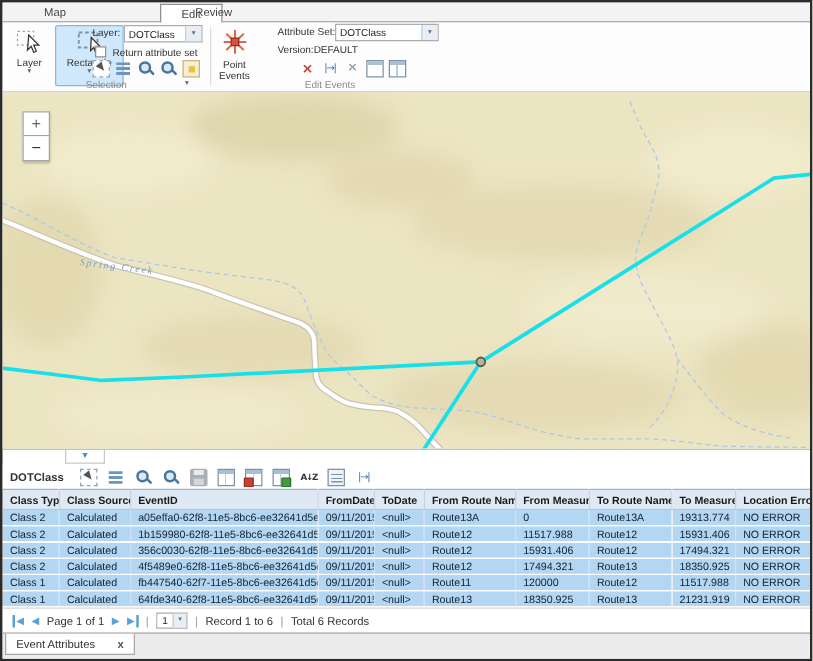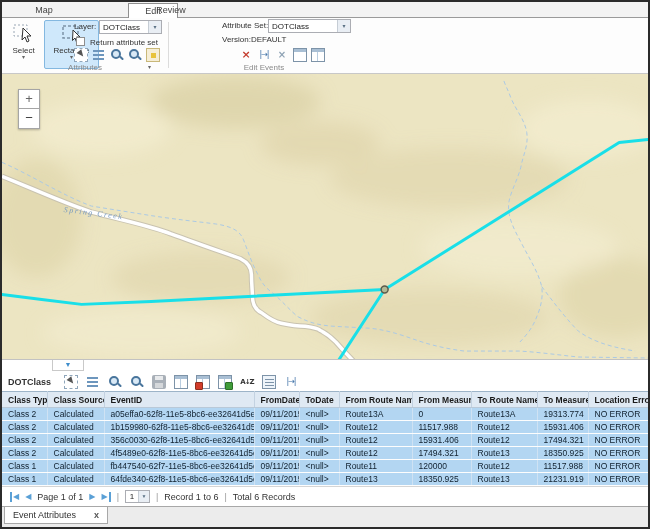--- a/index.html
+++ b/index.html
@@ -125,21 +125,21 @@
 
   <div class="ribbon">
 
     <div class="rib-btn" style="left:3px;width:37px;">
       <span>
         <svg width="24" height="20">
             <rect x="2" y="2" width="13" height="11" fill="none" stroke="#9aa7b5" stroke-dasharray="2 2"></rect>
             <path d="M11 5 l8 8 -4 0 2 5 -2 1 -2 -5 -3 3 z" fill="#fff" stroke="#333" stroke-width="1"></path>
           </svg>
       </span>
-      <span class="lbl">Select</span>
+      <span class="lbl">Layer</span>
       <span class="caret">▾</span>
     </div>
 
     <div class="rib-btn hl" style="left:42px;width:55px;">
       <span>
         <svg width="24" height="20">
             <rect x="3" y="3" width="15" height="12" fill="none" stroke="#7d93a8" stroke-dasharray="3 2" stroke-width="1.5"></rect>
             <path d="M13 7 l7 7 -3.5 0 1.5 4 -1.5 1 -1.5 -4 -2.5 2.5 z" fill="#fff" stroke="#333" stroke-width="1"></path>
           </svg>
       </span>
@@ -155,24 +155,38 @@
     <span class="chk" style="left:74px;top:19px;"></span>
     <span class="rlabel" style="left:88px;top:20px;">Return attribute set</span>
     <div class="icons-row" style="left:72px;top:30px;">
         <span class="ic k-selbox"></span>
         <span class="ic k-list"></span>
         <span class="ic k-mag"></span>
         <span class="ic k-mag"></span>
         <span class="ic k-opts"></span>
       </div>
     <span class="caret" style="position:absolute;left:146px;top:45px;font-size:6px;color:#666;">▾</span>
-    <div class="grp-label" style="left:0;width:166px;">Attributes</div>
+    <div class="grp-label" style="left:0;width:166px;">Selection</div>
 
     <div class="vsep" style="left:166px;"></div>
 
+    <div class="rib-btn" style="left:170px;width:31px;">
+      <span>
+        <svg width="22" height="21">
+            <g stroke="#e2654a" stroke-width="1.6">
+              <line x1="11" y1="1" x2="11" y2="20"></line>
+              <line x1="2" y1="10.5" x2="20" y2="10.5"></line>
+              <line x1="4" y1="4" x2="18" y2="17"></line>
+              <line x1="18" y1="4" x2="4" y2="17"></line>
+            </g>
+            <rect x="8" y="7.5" width="6" height="6" fill="#d94f3d" stroke="#8e2f1f"></rect>
+          </svg>
+      </span>
+      <span class="lbl" style="text-align:center;line-height:9px;">Point Events</span>
+    </div>
 
     <span class="rlabel" style="left:220px;top:3px;">Attribute Set:</span>
     <div class="dd" style="left:266px;top:1px;width:83px;">
       <span class="dd-txt">DOTClass</span>
       <span class="dd-arrow">▾</span>
     </div>
     <span class="rlabel" style="left:220px;top:17px;">Version:DEFAULT</span>
     <div class="icons-row" style="left:237px;top:30px;">
         <span class="ic k-x">×</span>
         <span class="ic k-split">|→|</span>

